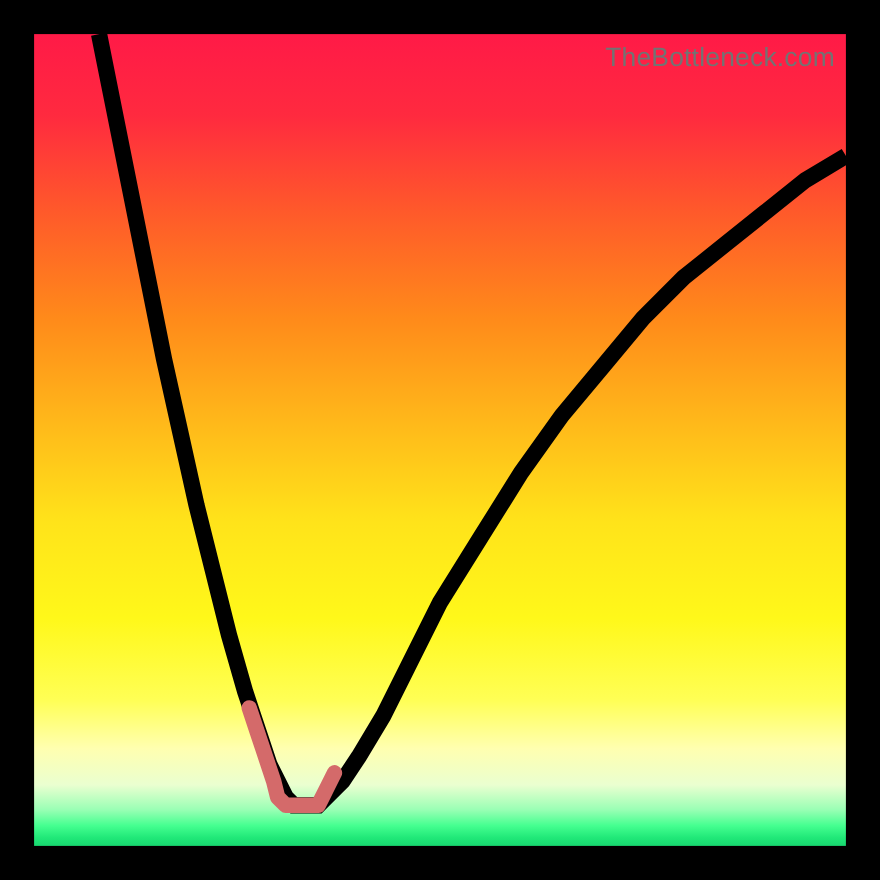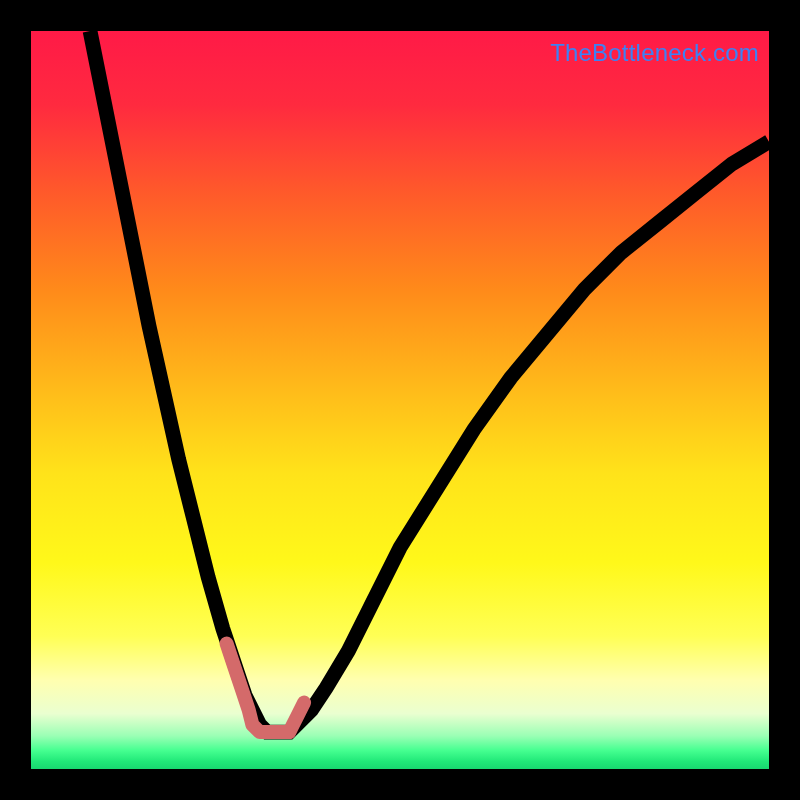--- a/index.html
+++ b/index.html
@@ -28,21 +28,21 @@
     overflow: hidden;
   }
   .gradient {
     position: absolute;
     inset: 0;
   }
   .watermark {
     position: absolute;
     top: 8px;
     right: 10px;
-    color: #3b82f6;
+    color: #737373;
     font-size: 24px;
     font-weight: 400;
     letter-spacing: 0.2px;
     pointer-events: none;
   }
   svg.curve {
     position: absolute;
     inset: 0;
     width: 100%;
     height: 100%;

